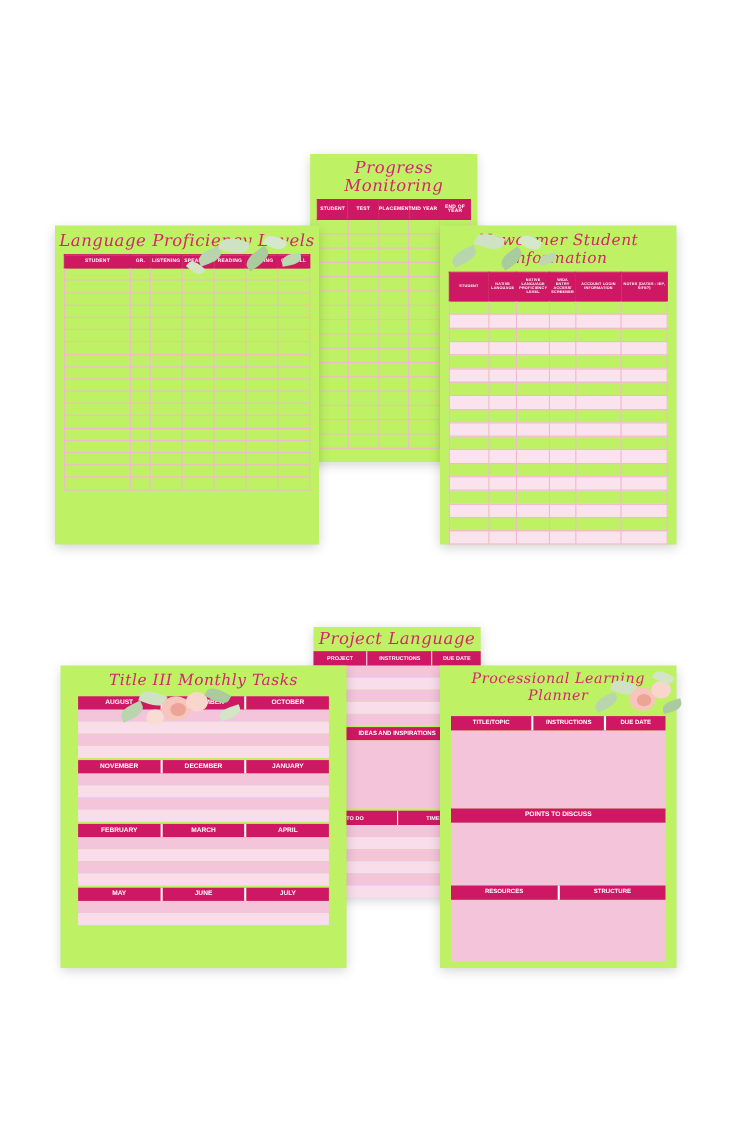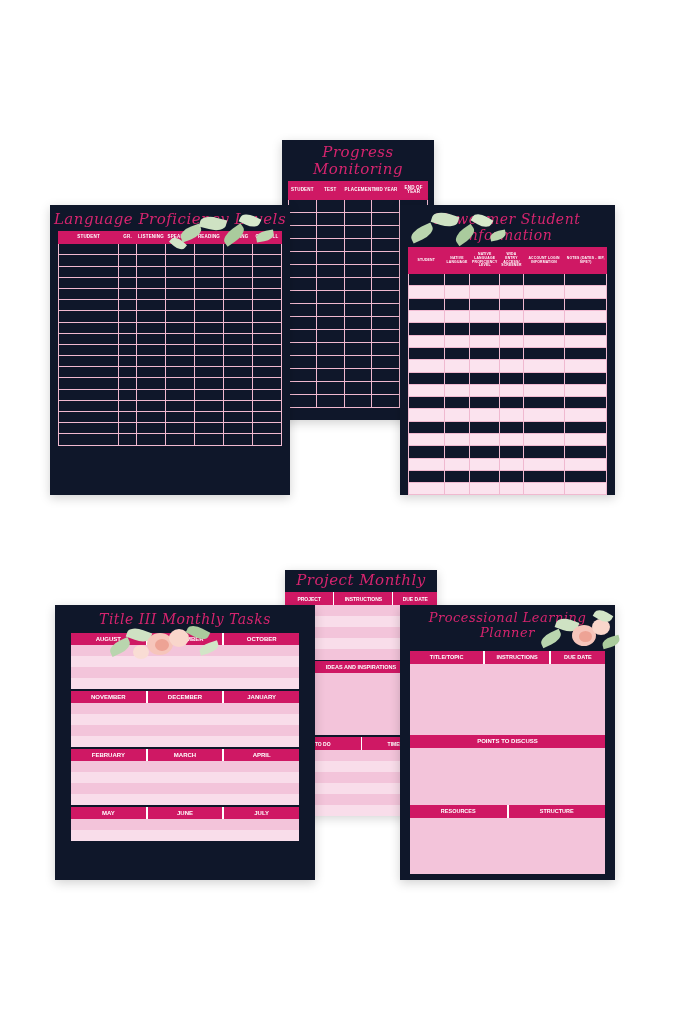--- a/index.html
+++ b/index.html
@@ -12,21 +12,21 @@
   }
   .canvas {
     position: relative;
     width: 683px; height: 1024px;
     background: #ffffff;
   }
 
   
   .sheet {
     position: absolute;
-    background: #0f172a;
+    background: #bef264;
     box-shadow: 0 3px 10px rgba(0,0,0,0.18);
   }
   .script-title {
     font-family: "DejaVu Serif", serif;
     font-style: italic;
     color: #d6246e;
     text-align: center;
     letter-spacing: 0.5px;
     line-height: 1.15;
   }
@@ -631,21 +631,21 @@
               <td></td>
               <td></td>
               <td></td>
             </tr>
           </tbody>
       </table>
     </div>
   </div>
 
   <div class="sheet" id="project-sheet">
-    <div class="script-title title" style="padding:2px 4px 3px 4px;">Project Monthly</div>
+    <div class="script-title title" style="padding:2px 4px 3px 4px;">Project Language</div>
     <div class="pp-row">
       <div class="bar" style="flex:1">PROJECT</div>
       <div class="bar" style="flex:1.2">INSTRUCTIONS</div>
       <div class="bar" style="flex:0.9;border-right:none">DUE DATE</div>
     </div>
     <div class="pp-stripes">
       <div></div>
         <div></div>
         <div></div>
         <div></div>

